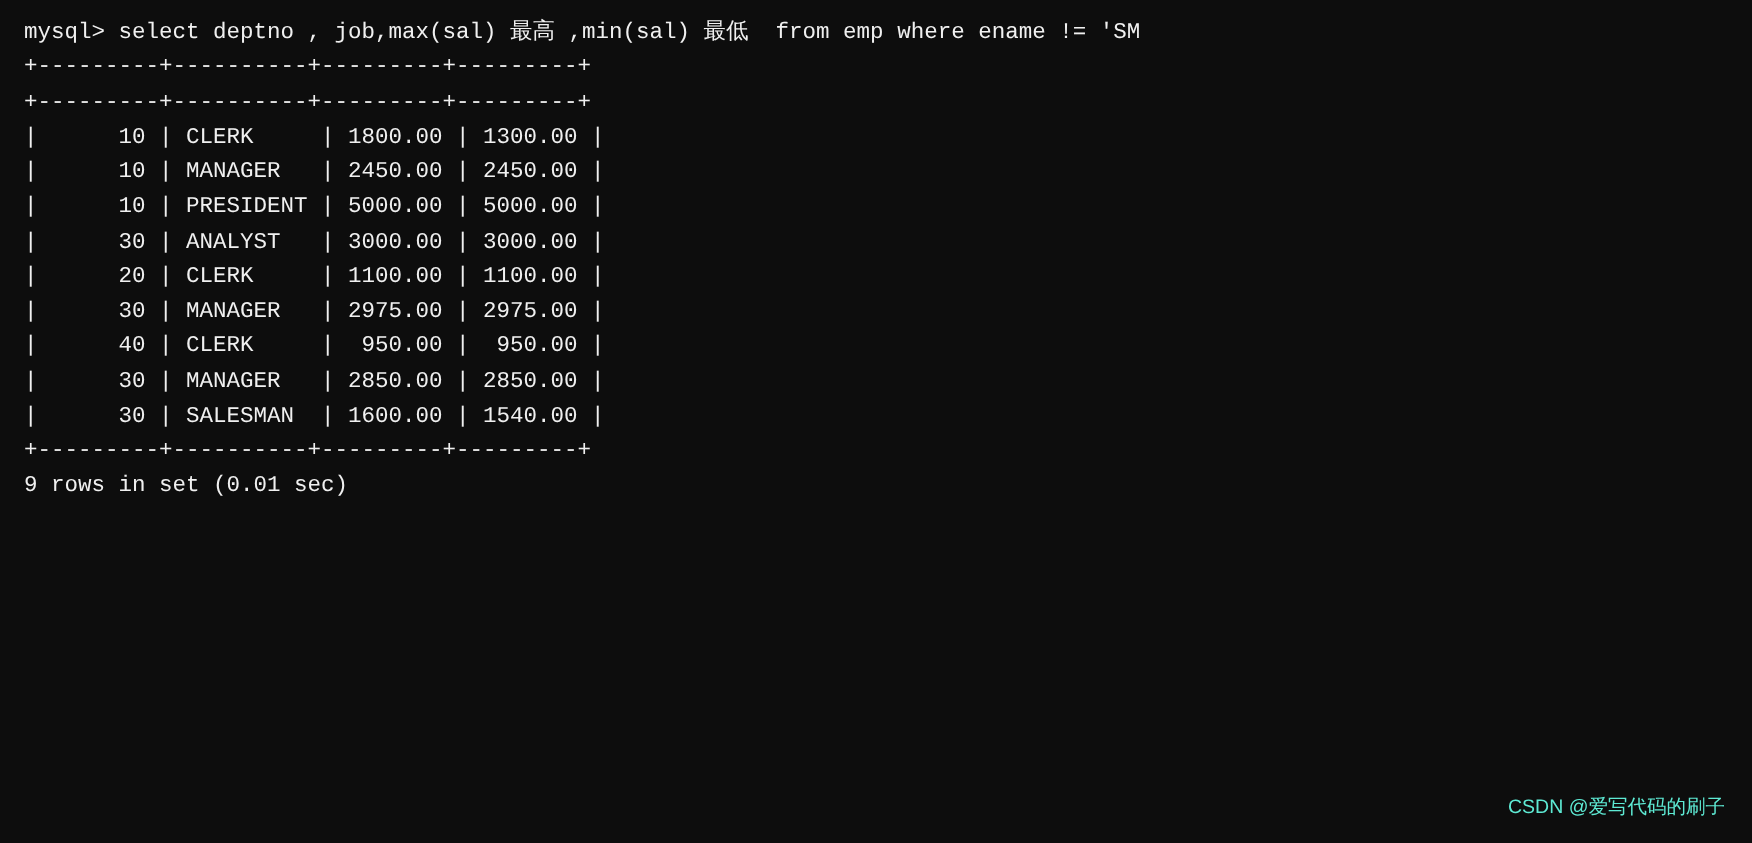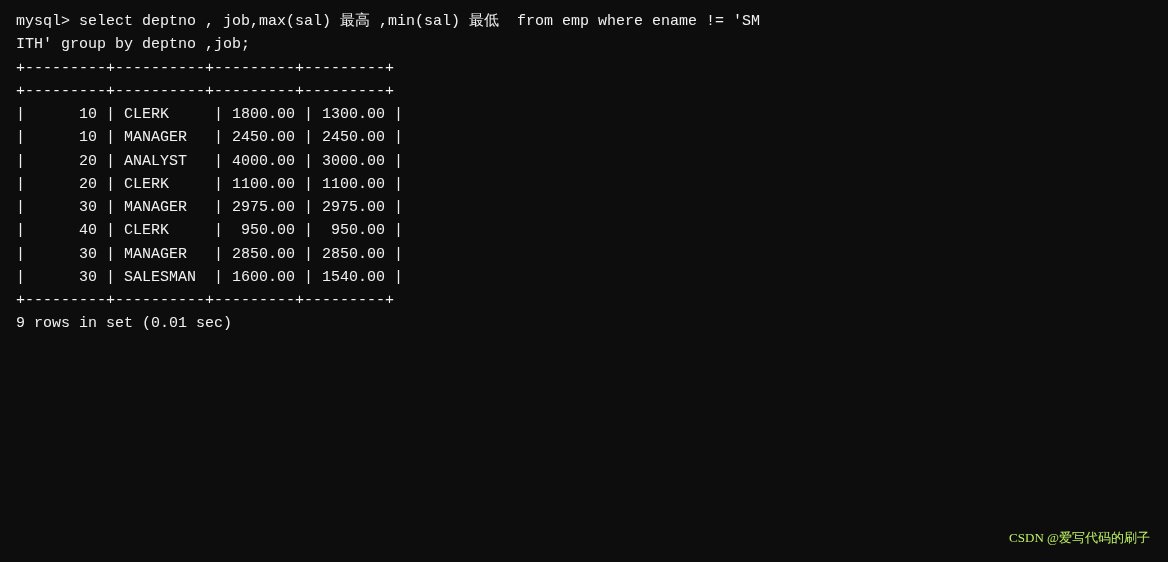--- a/index.html
+++ b/index.html
@@ -19,44 +19,44 @@
       height: 100%;
     }
     .line {
       white-space: pre;
       display: block;
     }
     .watermark {
       position: absolute;
       bottom: 14px;
       right: 18px;
-      color: #bef264;
+      color: #5eead4;
       font-size: 13px;
-      font-family: Liberation Serif, serif;
+      font-family: Liberation Sans, sans-serif;
     }
     .cursor {
       display: inline-block;
       width: 10px;
       height: 17px;
       background-color: #f0f0f0;
       vertical-align: text-bottom;
     }
   </style>
 </head>
 <body>
 
 <div class="terminal">
   <div id="lines-container">
       <span class="line">mysql&gt; select deptno , job,max(sal) 最高 ,min(sal) 最低  from emp where ename != 'SM</span>
-      <span class="line">ITH' group by deptno ,job;</span>
       <span class="line">+---------+----------+---------+---------+</span>
       <span class="line">+---------+----------+---------+---------+</span>
       <span class="line">|      10 | CLERK     | 1800.00 | 1300.00 |</span>
       <span class="line">|      10 | MANAGER   | 2450.00 | 2450.00 |</span>
-      <span class="line">|      20 | ANALYST   | 4000.00 | 3000.00 |</span>
+      <span class="line">|      10 | PRESIDENT | 5000.00 | 5000.00 |</span>
+      <span class="line">|      30 | ANALYST   | 3000.00 | 3000.00 |</span>
       <span class="line">|      20 | CLERK     | 1100.00 | 1100.00 |</span>
       <span class="line">|      30 | MANAGER   | 2975.00 | 2975.00 |</span>
       <span class="line">|      40 | CLERK     |  950.00 |  950.00 |</span>
       <span class="line">|      30 | MANAGER   | 2850.00 | 2850.00 |</span>
       <span class="line">|      30 | SALESMAN  | 1600.00 | 1540.00 |</span>
       <span class="line">+---------+----------+---------+---------+</span>
       <span class="line">9 rows in set (0.01 sec)</span>
       <span class="line"></span>
     </div>
 </div>

